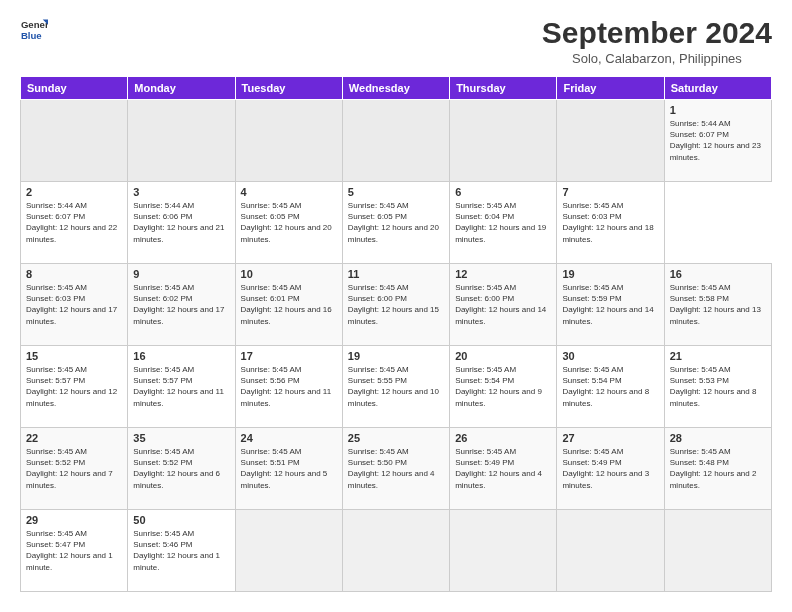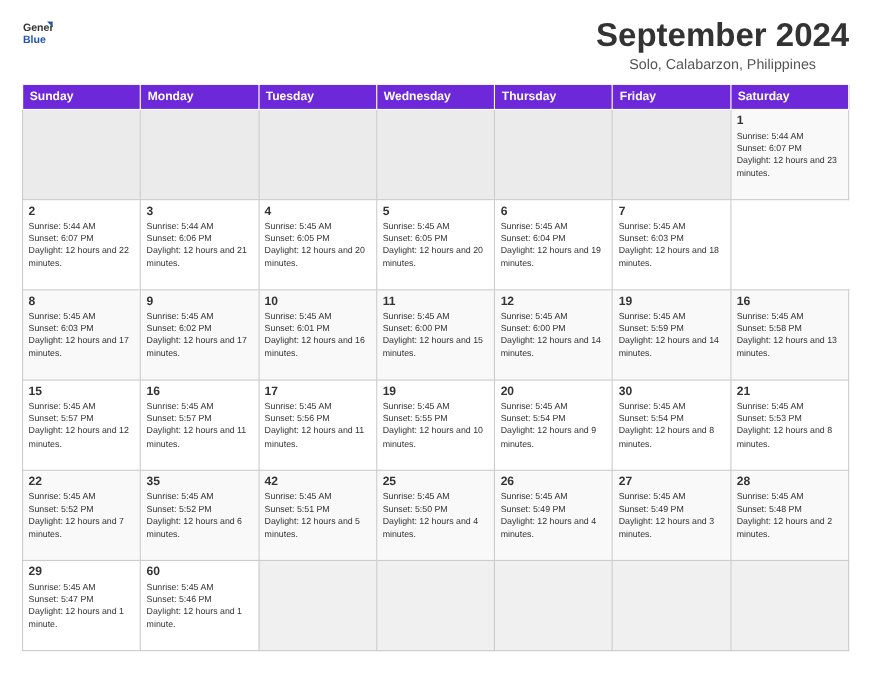--- a/index.html
+++ b/index.html
@@ -220,21 +220,21 @@
         <tr>
           <td>
             <span class="day-num">22</span>
             <div class="day-info">Sunrise: 5:45 AM<br>Sunset: 5:52 PM<br>Daylight: 12 hours and 7 minutes.</div>
           </td>
           <td>
             <span class="day-num">35</span>
             <div class="day-info">Sunrise: 5:45 AM<br>Sunset: 5:52 PM<br>Daylight: 12 hours and 6 minutes.</div>
           </td>
           <td>
-            <span class="day-num">42</span>
+            <span class="day-num">24</span>
             <div class="day-info">Sunrise: 5:45 AM<br>Sunset: 5:51 PM<br>Daylight: 12 hours and 5 minutes.</div>
           </td>
           <td>
             <span class="day-num">25</span>
             <div class="day-info">Sunrise: 5:45 AM<br>Sunset: 5:50 PM<br>Daylight: 12 hours and 4 minutes.</div>
           </td>
           <td>
             <span class="day-num">26</span>
             <div class="day-info">Sunrise: 5:45 AM<br>Sunset: 5:49 PM<br>Daylight: 12 hours and 4 minutes.</div>
           </td>
@@ -246,21 +246,21 @@
             <span class="day-num">28</span>
             <div class="day-info">Sunrise: 5:45 AM<br>Sunset: 5:48 PM<br>Daylight: 12 hours and 2 minutes.</div>
           </td>
         </tr>
         <tr>
           <td>
             <span class="day-num">29</span>
             <div class="day-info">Sunrise: 5:45 AM<br>Sunset: 5:47 PM<br>Daylight: 12 hours and 1 minute.</div>
           </td>
           <td>
-            <span class="day-num">60</span>
+            <span class="day-num">50</span>
             <div class="day-info">Sunrise: 5:45 AM<br>Sunset: 5:46 PM<br>Daylight: 12 hours and 1 minute.</div>
           </td>
           <td class="empty"></td>
           <td class="empty"></td>
           <td class="empty"></td>
           <td class="empty"></td>
           <td class="empty"></td>
         </tr>
       </tbody>
   </table>

